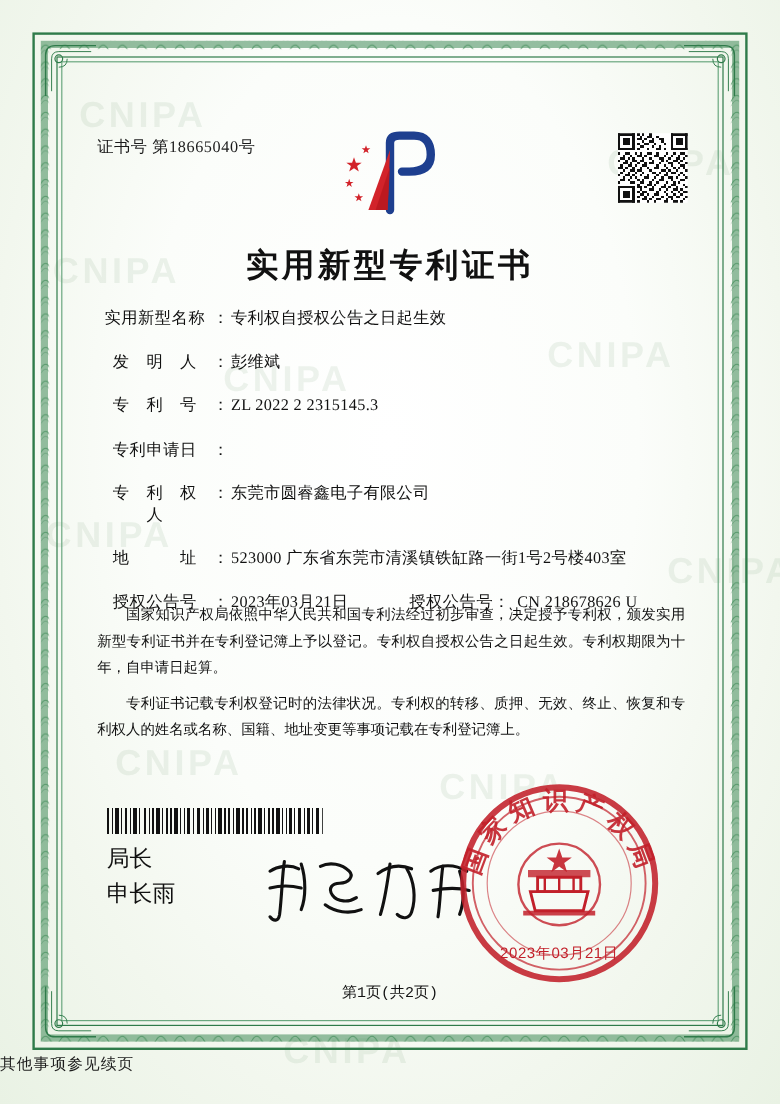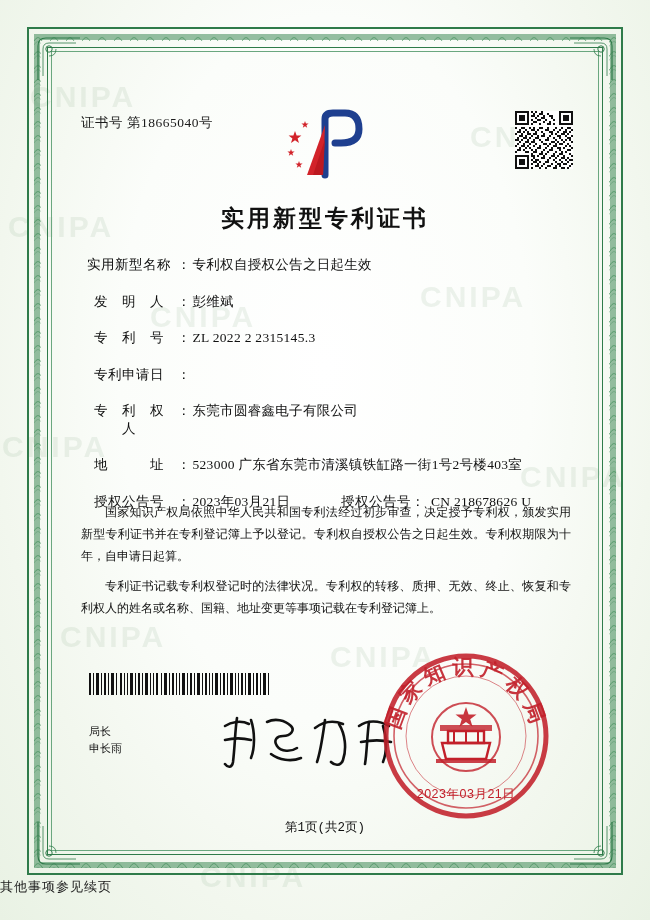--- a/index.html
+++ b/index.html
@@ -28,20 +28,21 @@
   
   .wm {
     position: absolute;
     font-family: "Liberation Sans", sans-serif;
     font-weight: 700;
     color: rgba(120, 160, 120, 0.13);
     letter-spacing: 3px;
     user-select: none;
     pointer-events: none;
     white-space: nowrap;
+    padding-left: 36px;
   }
   .wm1 { left: 8px;  top: 210px; font-size: 30px; }
   .wm2 { left: 2px;  top: 430px; font-size: 30px; }
   .wm3 { left: 150px; top: 300px; font-size: 30px; }
   .wm4 { left: 420px; top: 280px; font-size: 30px; }
   .wm5 { left: 520px; top: 460px; font-size: 30px; }
   .wm6 { left: 60px;  top: 620px; font-size: 30px; }
   .wm7 { left: 330px; top: 640px; font-size: 30px; }
   .wm8 { left: 200px; top: 860px; font-size: 30px; }
   .wm9 { left: 470px; top: 120px; font-size: 30px; }
@@ -120,21 +121,21 @@
   .qr {
     position: absolute;
     right: 26px; top: 60px;
     width: 58px; height: 58px;
   }
 
   .title {
     position: absolute;
     left: 0; right: 0; top: 152px;
     text-align: center;
-    font-size: 23px;
+    font-size: 27px;
     font-weight: 700;
     letter-spacing: 3px;
     color: #111;
     font-family: "Liberation Serif", "DejaVu Serif", serif;
   }
 
   .fields {
     position: absolute;
     left: 30px; top: 205px;
     right: 26px;
@@ -182,22 +183,22 @@
   }
 
   .barcode {
     position: absolute;
     left: 38px; top: 622px;
     width: 180px; height: 22px;
   }
 
   .sign-block {
     position: absolute;
-    left: 38px; top: 672px;
-    font-size: 11px;
+    left: 38px; top: 651px;
+    font-size: 19px;
     line-height: 1.55;
     color: #111;
   }
 
   .handwriting {
     position: absolute;
     left: 160px; top: 655px;
     width: 200px; height: 70px;
   }
 

